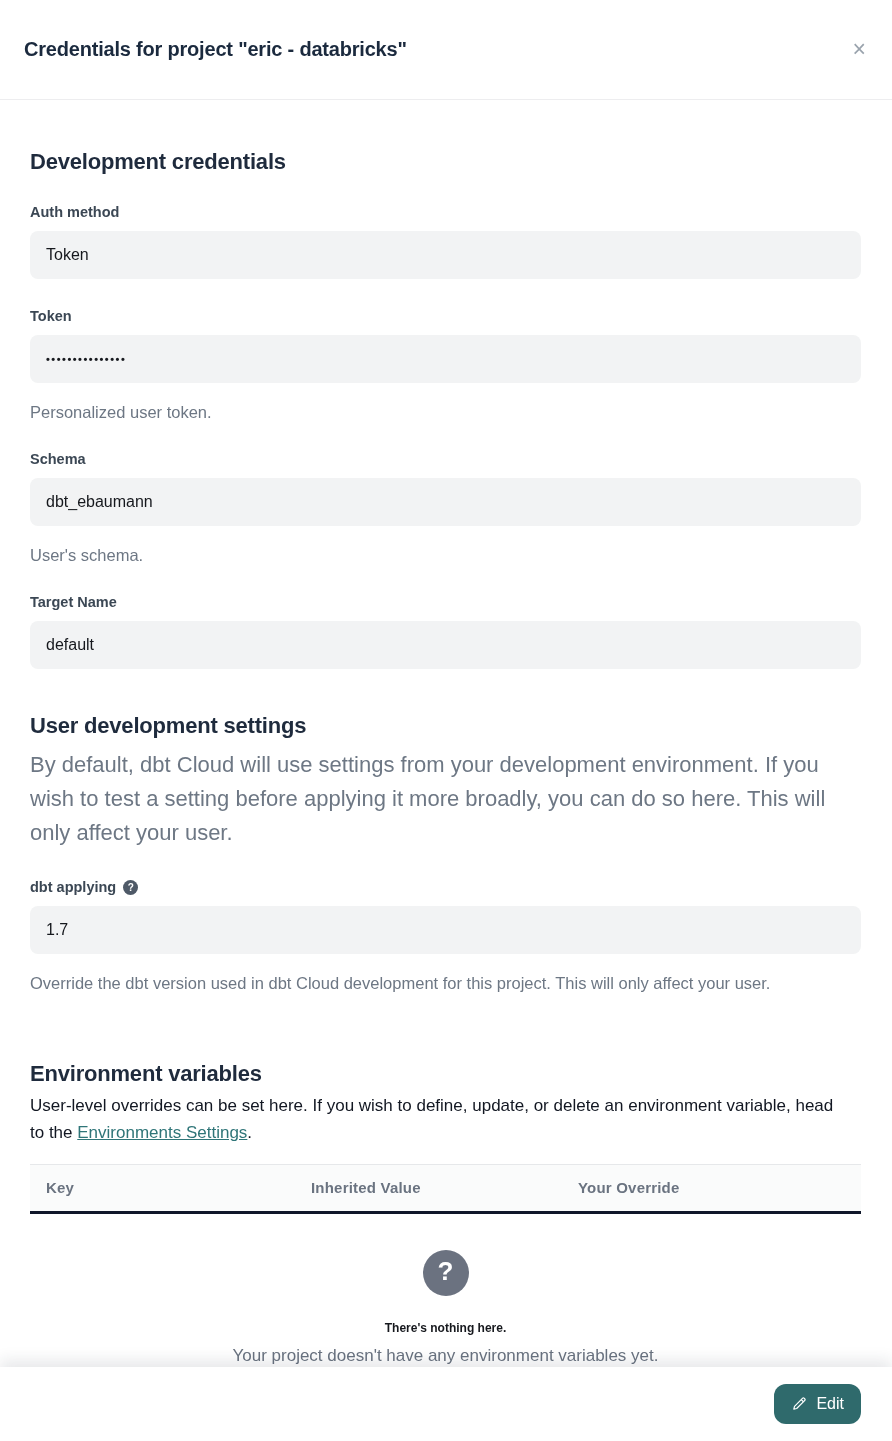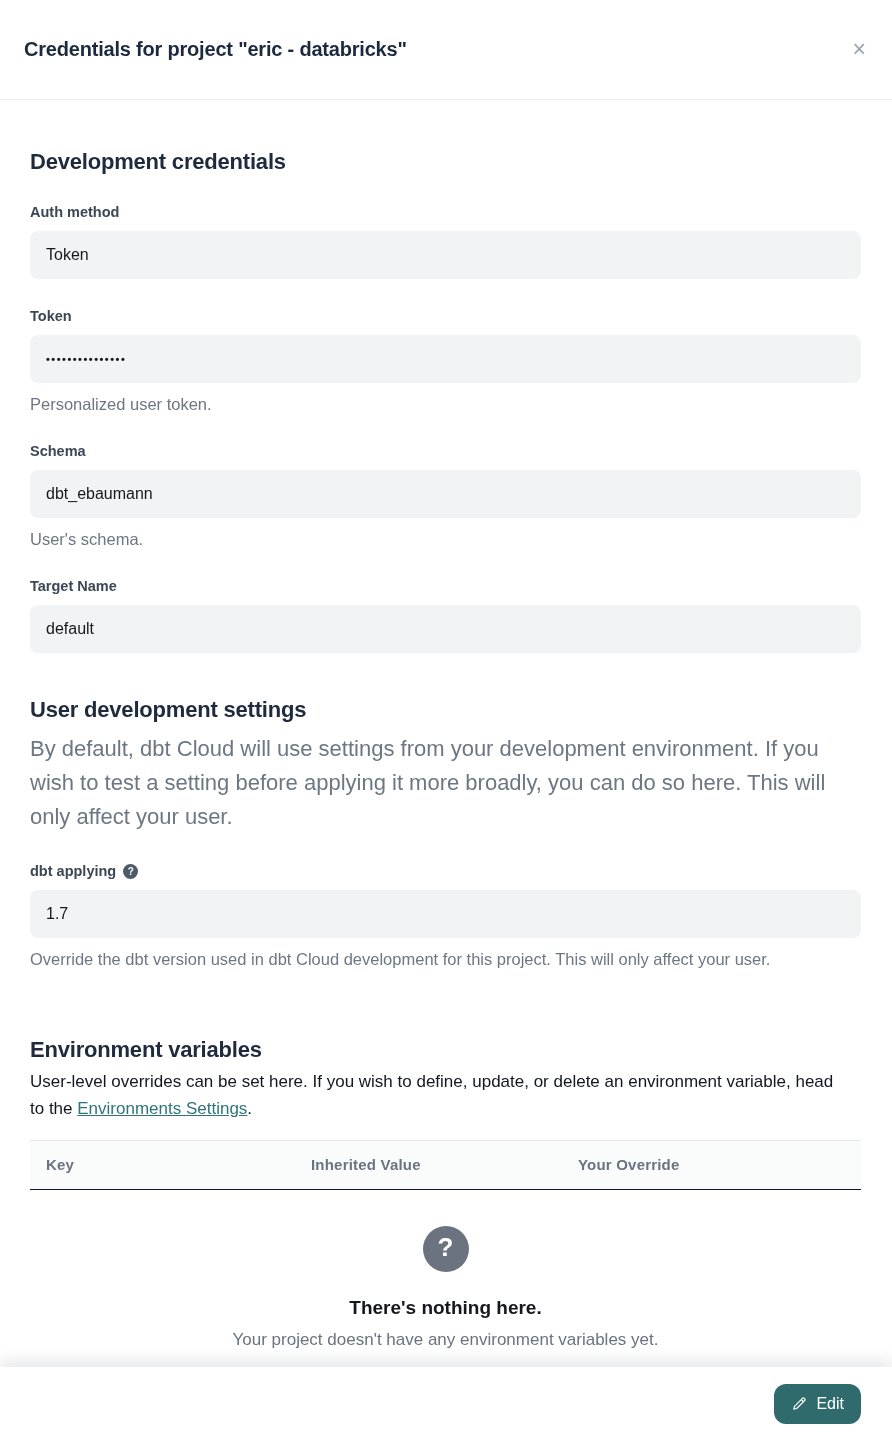--- a/index.html
+++ b/index.html
@@ -74,21 +74,21 @@
     display: block;
     outline: none;
   }
   .field-box.masked {
     font-size: 11px;
     font-weight: 700;
     letter-spacing: 1.5px;
     color: #16181d;
   }
   .helper-text {
-    margin-top: 12px;
+    margin-top: 20px;
     font-size: 16.5px;
     color: #6d7784;
   }
 
   .section-desc {
     margin-top: 9px;
     font-size: 22px;
     line-height: 1.55;
     color: #6d7784;
     max-width: 815px;
@@ -120,21 +120,21 @@
 
   
   .env-table-header {
     margin-top: 18px;
     display: grid;
     grid-template-columns: 265px 267px 1fr;
     height: 50px;
     align-items: center;
     background: #fafbfb;
     border-top: 1px solid #e6e8ea;
-    border-bottom: 1px solid #0f172a;
+    border-bottom: 3px solid #0f172a;
   }
   .env-table-header .col {
     padding-left: 16px;
     font-size: 15px;
     font-weight: 700;
     color: #6a7380;
     letter-spacing: 0.2px;
   }
 
   
@@ -152,21 +152,21 @@
     color: #ffffff;
     font-size: 26px;
     font-weight: 700;
     display: flex;
     align-items: center;
     justify-content: center;
     padding-bottom: 2px;
   }
   .empty-title {
     margin-top: 25px;
-    font-size: 19px;
+    font-size: 12px;
     font-weight: 700;
     color: #16181d;
   }
   .empty-subtitle {
     margin-top: 11px;
     font-size: 17px;
     color: #6a7380;
   }
 
   .bottom-divider {

